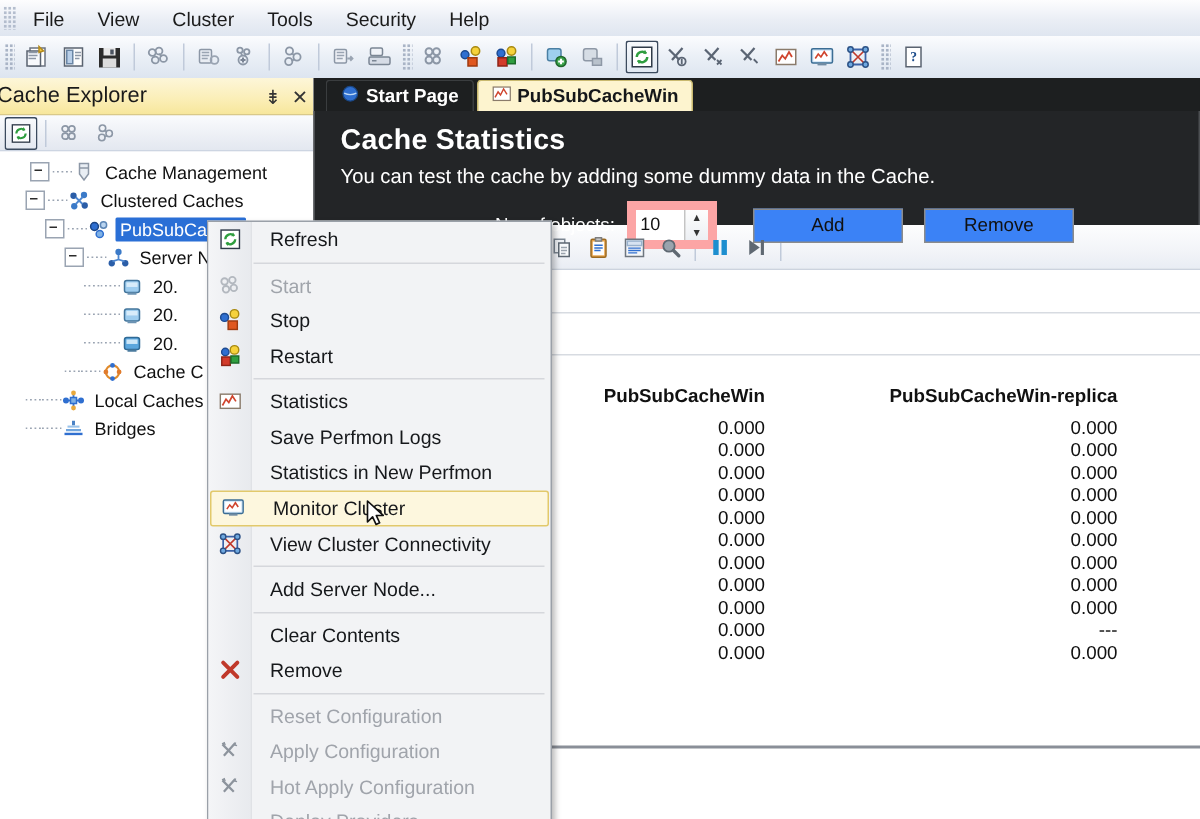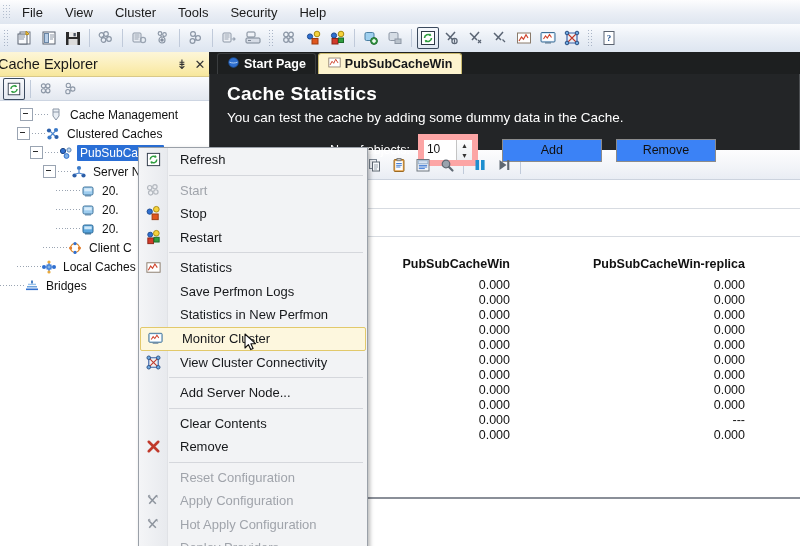--- a/index.html
+++ b/index.html
@@ -482,40 +482,40 @@
           <span class="dots"></span>
           <span class="ico">
             <svg width="16" height="16" viewBox="0 0 16 16">
               <circle cx="8" cy="8" r="4.4" fill="none" stroke="#e08b2c" stroke-width="1.4"></circle>
               <circle cx="8" cy="3.6" r="1.6" fill="#2f6fd0"></circle>
               <circle cx="12.4" cy="8" r="1.6" fill="#e07b2c"></circle>
               <circle cx="8" cy="12.4" r="1.6" fill="#2f6fd0"></circle>
               <circle cx="3.6" cy="8" r="1.6" fill="#e07b2c"></circle>
             </svg>
           </span>
-          <span class="lbl">Client C</span>
+          <span class="lbl">Cache C</span>
         </div>
 
         <div class="trow" style="padding-left:17px;">
           <span class="dots" style="width:11px"></span>
           <span class="dots"></span>
           <span class="ico">
             <svg width="16" height="16" viewBox="0 0 16 16">
               <circle cx="3" cy="8" r="2" fill="#2f6fd0"></circle>
               <circle cx="13" cy="8" r="2" fill="#2f6fd0"></circle>
               <rect x="6" y="6" width="4" height="4" fill="#7fb1e5" stroke="#2f6fd0"></rect>
               <path d="M5 8h1M10 8h1M8 4v2M8 10v2" stroke="#2f6fd0" stroke-width="1.2"></path>
               <circle cx="8" cy="3" r="1.6" fill="#e9a93c"></circle>
               <circle cx="8" cy="13" r="1.6" fill="#e9a93c"></circle>
             </svg>
           </span>
           <span class="lbl">Local Caches</span>
         </div>
 
-        <div class="trow" style="">
+        <div class="trow" style="padding-left:17px;">
           <span class="dots" style="width:11px"></span>
           <span class="dots"></span>
           <span class="ico">
             <svg width="16" height="16" viewBox="0 0 16 16">
               <rect x="2" y="10.5" width="12" height="1.6" fill="#2f6fd0"></rect>
               <rect x="3" y="8" width="10" height="1.5" fill="#6fa4dd"></rect>
               <rect x="4" y="5.7" width="8" height="1.4" fill="#9bc3ea"></rect>
               <rect x="7" y="2.5" width="2" height="3" fill="#4a82c6"></rect>
             </svg>
           </span>

